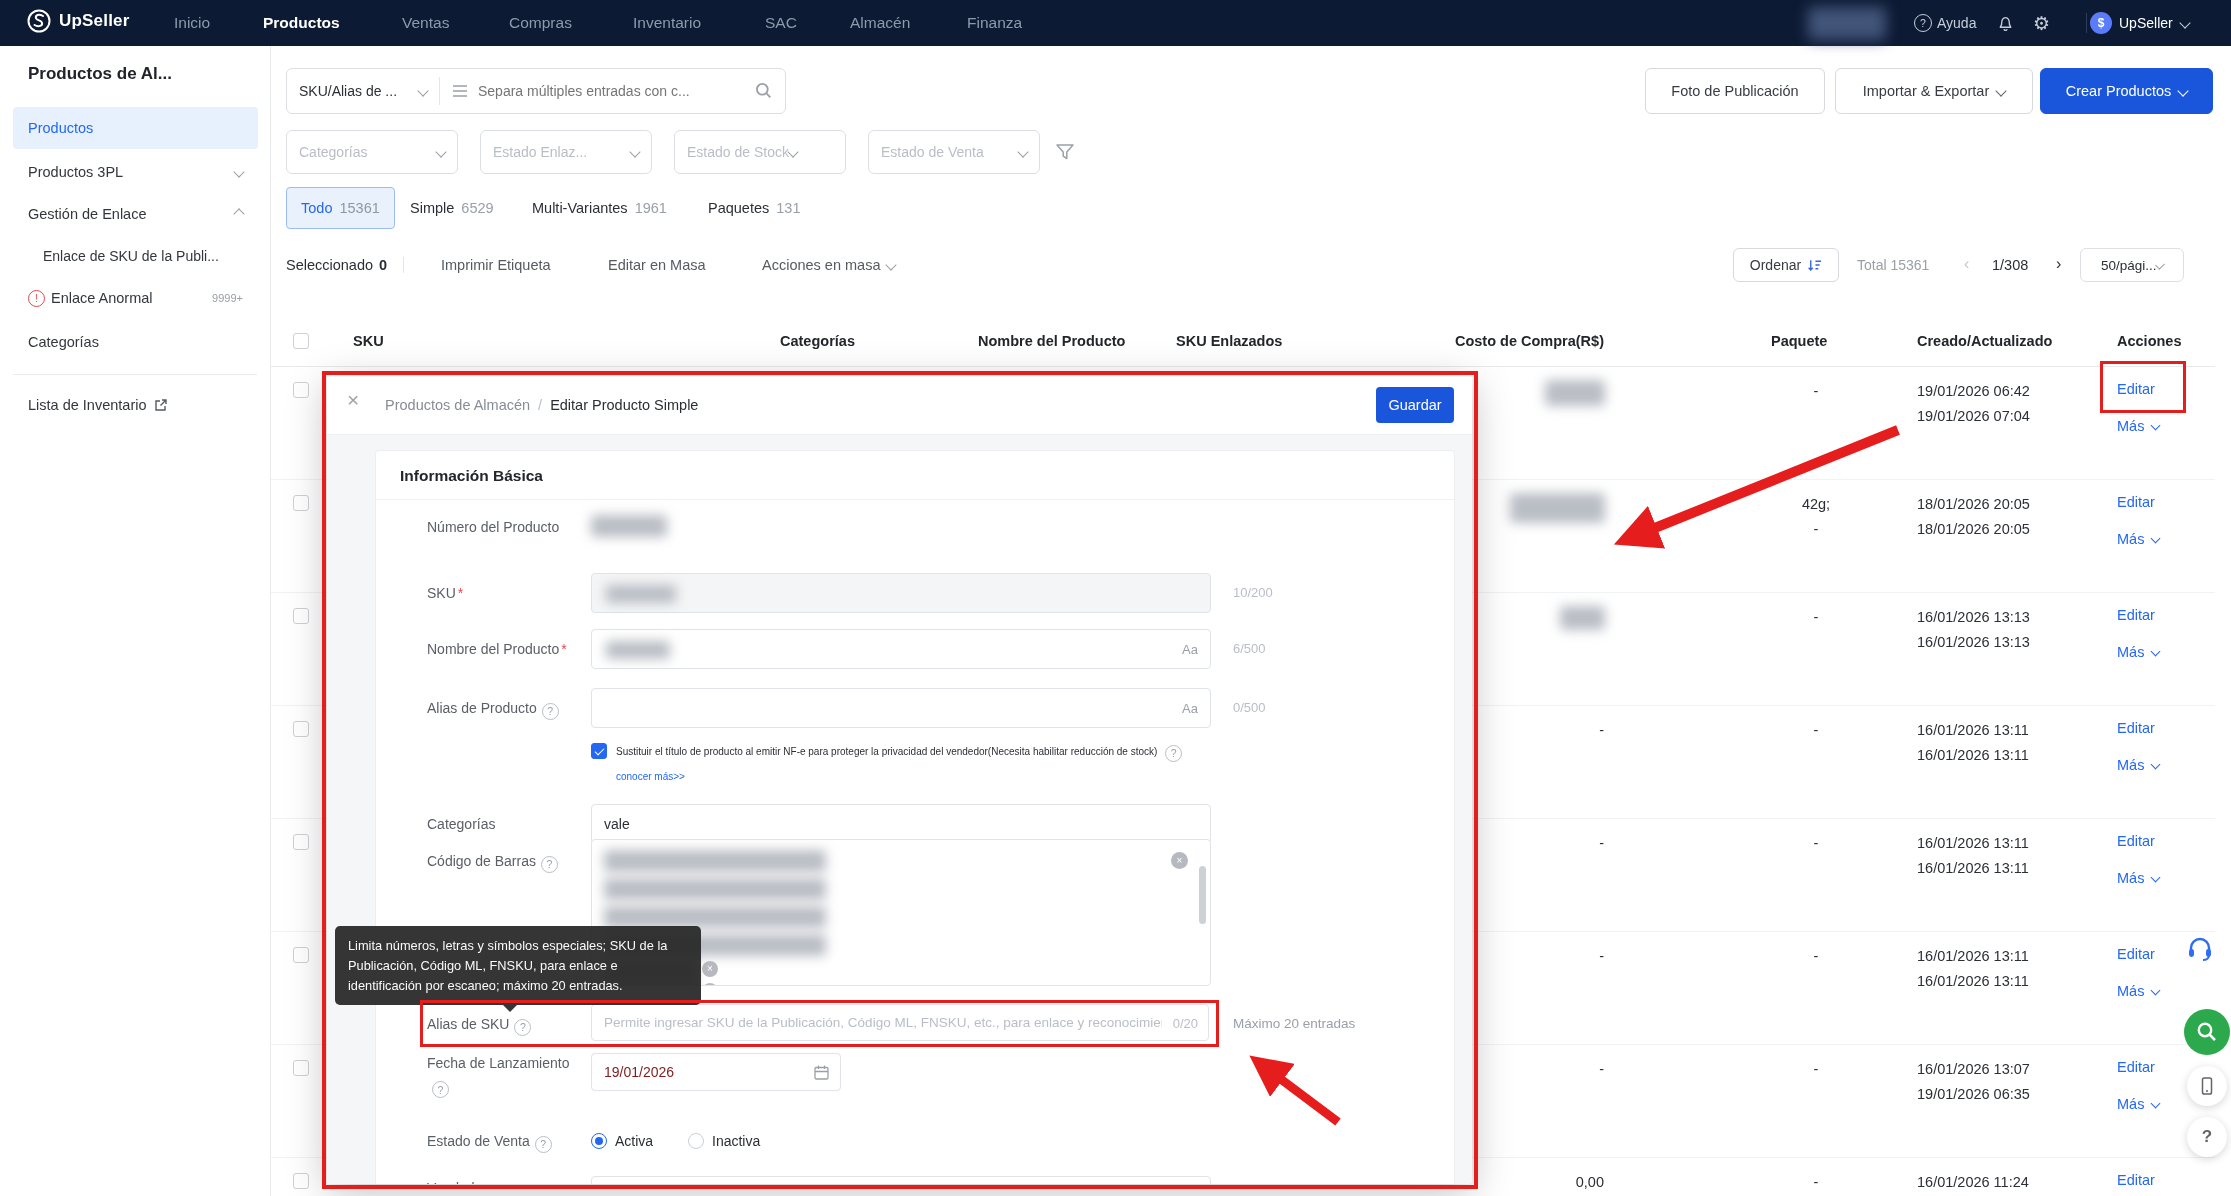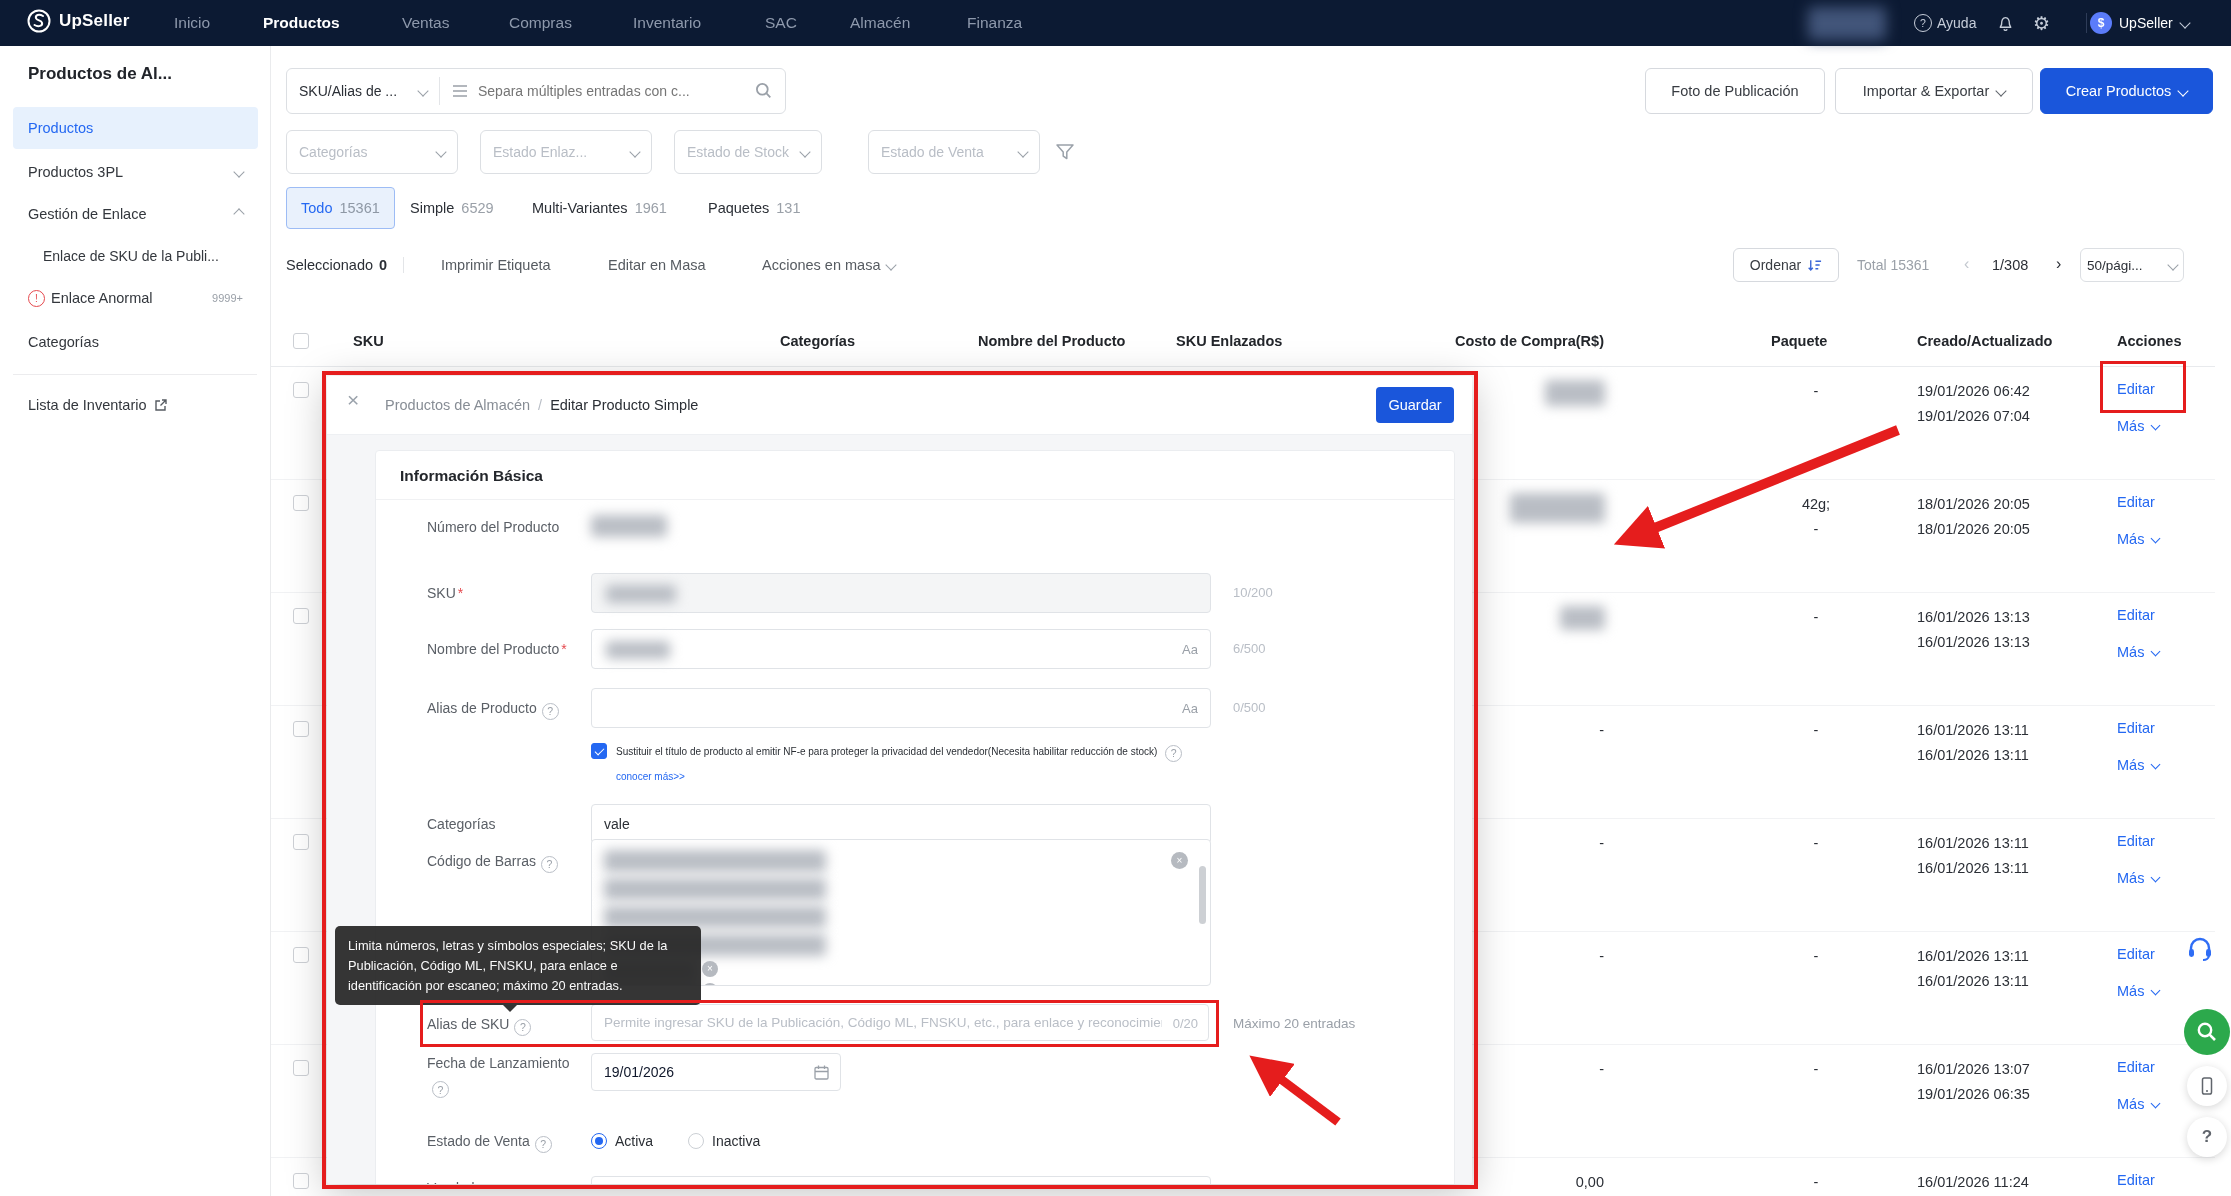--- a/index.html
+++ b/index.html
@@ -227,21 +227,21 @@
   </div>
 
   <div class="ibox" style="left:16px;top:84px;width:172px;height:44px;padding:0 12px;justify-content:space-between">
     <span>Categorías</span>
     <span class="chev" style="color:#9aa0a8"></span>
   </div>
   <div class="ibox" style="left:210px;top:84px;width:172px;height:44px;padding:0 12px;justify-content:space-between">
     <span>Estado Enlaz...</span>
     <span class="chev" style="color:#9aa0a8"></span>
   </div>
-  <div class="ibox" style="left:404px;top:84px;width:148px;height:44px;padding:0 12px;justify-content:space-between">
+  <div class="ibox" style="left:404px;top:84px;width:172px;height:44px;padding:0 12px;justify-content:flex-start">
     <span>Estado de Stock</span>
     <span class="chev" style="color:#9aa0a8"></span>
   </div>
   <div class="ibox" style="left:598px;top:84px;width:172px;height:44px;padding:0 12px;justify-content:space-between">
     <span>Estado de Venta</span>
     <span class="chev" style="color:#9aa0a8"></span>
   </div>
   <svg class="abs" style="left:784px;top:95px" width="22" height="22" viewBox="0 0 22 22">
     <path d="M3,4 h16 l-6.2,7 v6.5 l-3.6,-2.3 v-4.2 z" fill="none" stroke="#9aa1a9" stroke-width="1.5" stroke-linejoin="round"></path>
   </svg>
@@ -284,21 +284,21 @@
     <svg width="15" height="15" viewBox="0 0 16 16">
       <path d="M4,2.5 v10 M1.8,10.5 l2.2,2.3 2.2,-2.3 M9,3.5 h6 M9,7.5 h4.5 M9,11.5 h3" fill="none" stroke="#3a66d8" stroke-width="1.5"></path>
     </svg>
   </div>
   <div class="tool" style="left:1587px;top:210px;height:18px;color:#9aa0a8;font-size:14px;cursor:default">
     <span>Total 15361</span>
   </div>
   <span class="abs" style="left:1694px;top:209px;color:#c3c8cf;font-size:16px;cursor:pointer">‹</span>
   <span class="abs" style="left:1722px;top:211px;font-size:14.5px;color:#2b2f36">1/308</span>
   <span class="abs" style="left:1786px;top:209px;color:#2b2f36;font-size:16px;cursor:pointer">›</span>
-  <div class="ibox" style="left:1810px;top:202px;width:104px;height:34px;padding:0 6px;justify-content:space-between;font-size:13.5px">
+  <div class="ibox" style="left:1810px;top:202px;width:104px;height:34px;padding:0 20px;justify-content:space-between;font-size:13.5px">
     <span class="lbl-dark">50/pági...</span>
     <span class="chev" style="color:#9aa0a8"></span>
   </div>
 
   <div class="table-header">
     <span class="cb" style="position:absolute;left:23px;top:17px"></span>
   <span class="th" style="left: 83px;">SKU</span>
       <span class="th" style="left: 510px;">Categorías</span>
       <span class="th" style="left: 708px;">Nombre del Producto</span>
       <span class="th" style="left: 906px;">SKU Enlazados</span>
@@ -454,21 +454,21 @@
     </span>
     <div class="inp" style="top:553px;width:618px;height:37px">
       <input style="font-size: 13.5px;" placeholder="Permite ingresar SKU de la Publicación, Código ML, FNSKU, etc., para enlace y reconocimien">
       <span style="position:absolute;right:10px;top:50%;transform:translateY(-50%);color:#b9bec6;font-size:13px">0/20</span>
     </div>
     <span class="hintg" style="left:857px;top:565px">Máximo 20 entradas</span>
 
     <span class="flabel" style="top:604px">Fecha de Lanzamiento</span>
     <span class="qi" style="position:absolute;left:51px;top:630px"></span>
     <div class="inp" style="top:602px;width:250px;height:38px;display:flex;align-items:center">
-      <span style="margin-left:12px;font-size:14px;color:#0f172a">19/01/2026</span>
+      <span style="margin-left:12px;font-size:14px;color:#7f1d1d">19/01/2026</span>
       <svg style="position:absolute;right:10px;top:10px" width="17" height="17" viewBox="0 0 17 17">
         <rect x="2" y="3.5" width="13" height="11.5" rx="1.2" fill="none" stroke="#9aa0a8" stroke-width="1.3"></rect>
         <path d="M5.5,1.5 v3.5 M11.5,1.5 v3.5 M2,7.5 h13" stroke="#9aa0a8" stroke-width="1.3"></path>
       </svg>
     </div>
 
     <span class="flabel" style="top:682px">
       <span>Estado de Venta</span><span class="qi"></span>
     </span>
     <span class="rad on" style="left:215px;top:682px"></span>

